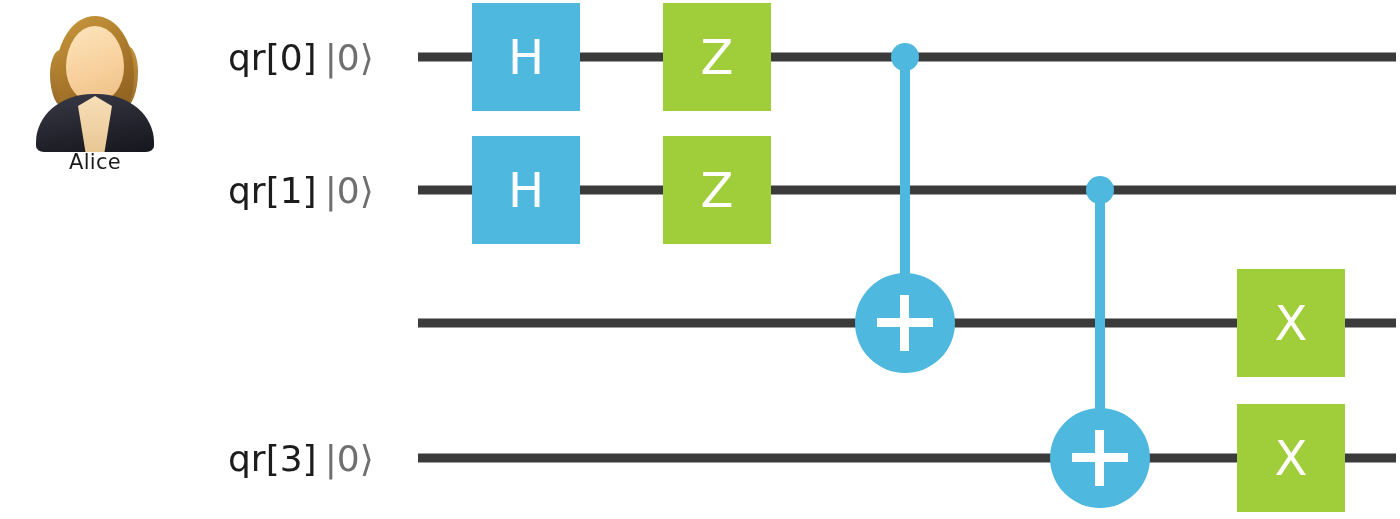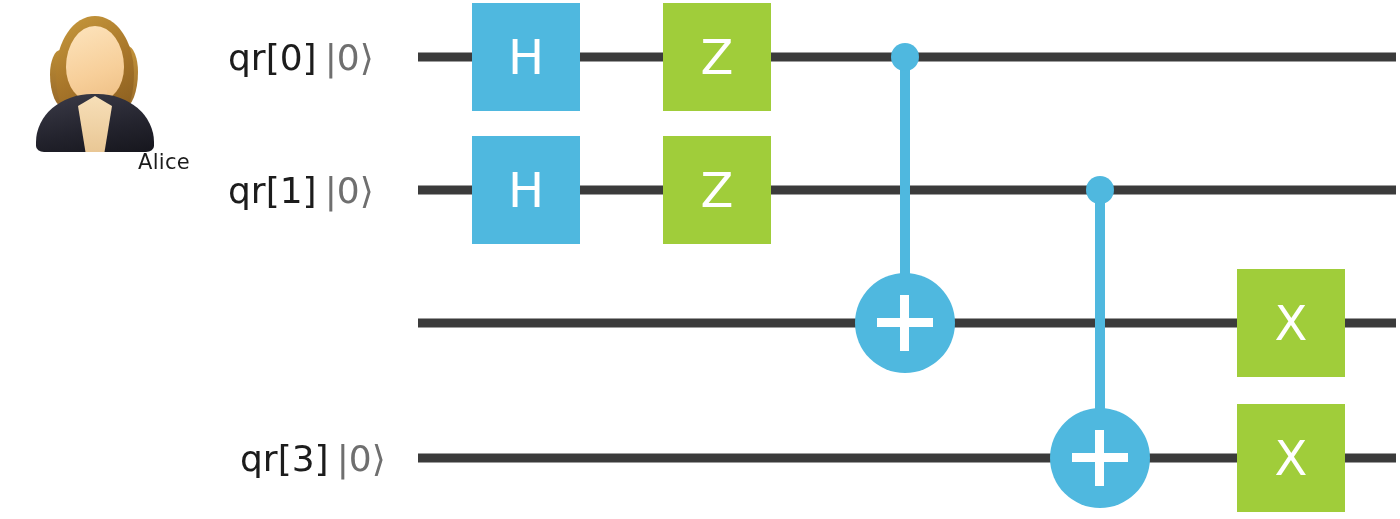--- a/index.html
+++ b/index.html
@@ -15,21 +15,21 @@
     width: 1400px;
     height: 519px;
     background: #ffffff;
     overflow: hidden;
   }
 
   
   .party {
     position: absolute;
     width: 190px;
-    text-align: right;
+    text-align: center;
   }
   .party-name {
     font-size: 21px;
     color: #1b1b1b;
     font-family: "DejaVu Sans", "Liberation Sans", sans-serif;
     letter-spacing: 0.3px;
   }
   .avatar {
     position: relative;
     width: 150px;
@@ -215,21 +215,21 @@
     <div class="party-name">Alice</div>
   </div>
 
 
   <div class="qlabel" style="left:228px; top:57px;">
     <span>qr[0]</span><span class="ket">|0⟩</span>
   </div>
   <div class="qlabel" style="left:228px; top:190px;">
     <span>qr[1]</span><span class="ket">|0⟩</span>
   </div>
-  <div class="qlabel" style="left:228px; top:458px;margin-left:12px;">
+  <div class="qlabel" style="left:228px; top:458px;">
     <span>qr[3]</span><span class="ket">|0⟩</span>
   </div>
 
   <div class="wire" style="left:418px; top:57px; width:978px;"></div>
   <div class="wire" style="left:418px; top:190px; width:978px;"></div>
   <div class="wire" style="left:418px; top:323px; width:978px;"></div>
   <div class="wire" style="left:418px; top:458px; width:978px;"></div>
 
   <div class="cnot-link" style="left:905px; top:57px; height:266px;"></div>
   <div class="cnot-ctrl" style="left:905px; top:57px;"></div>

